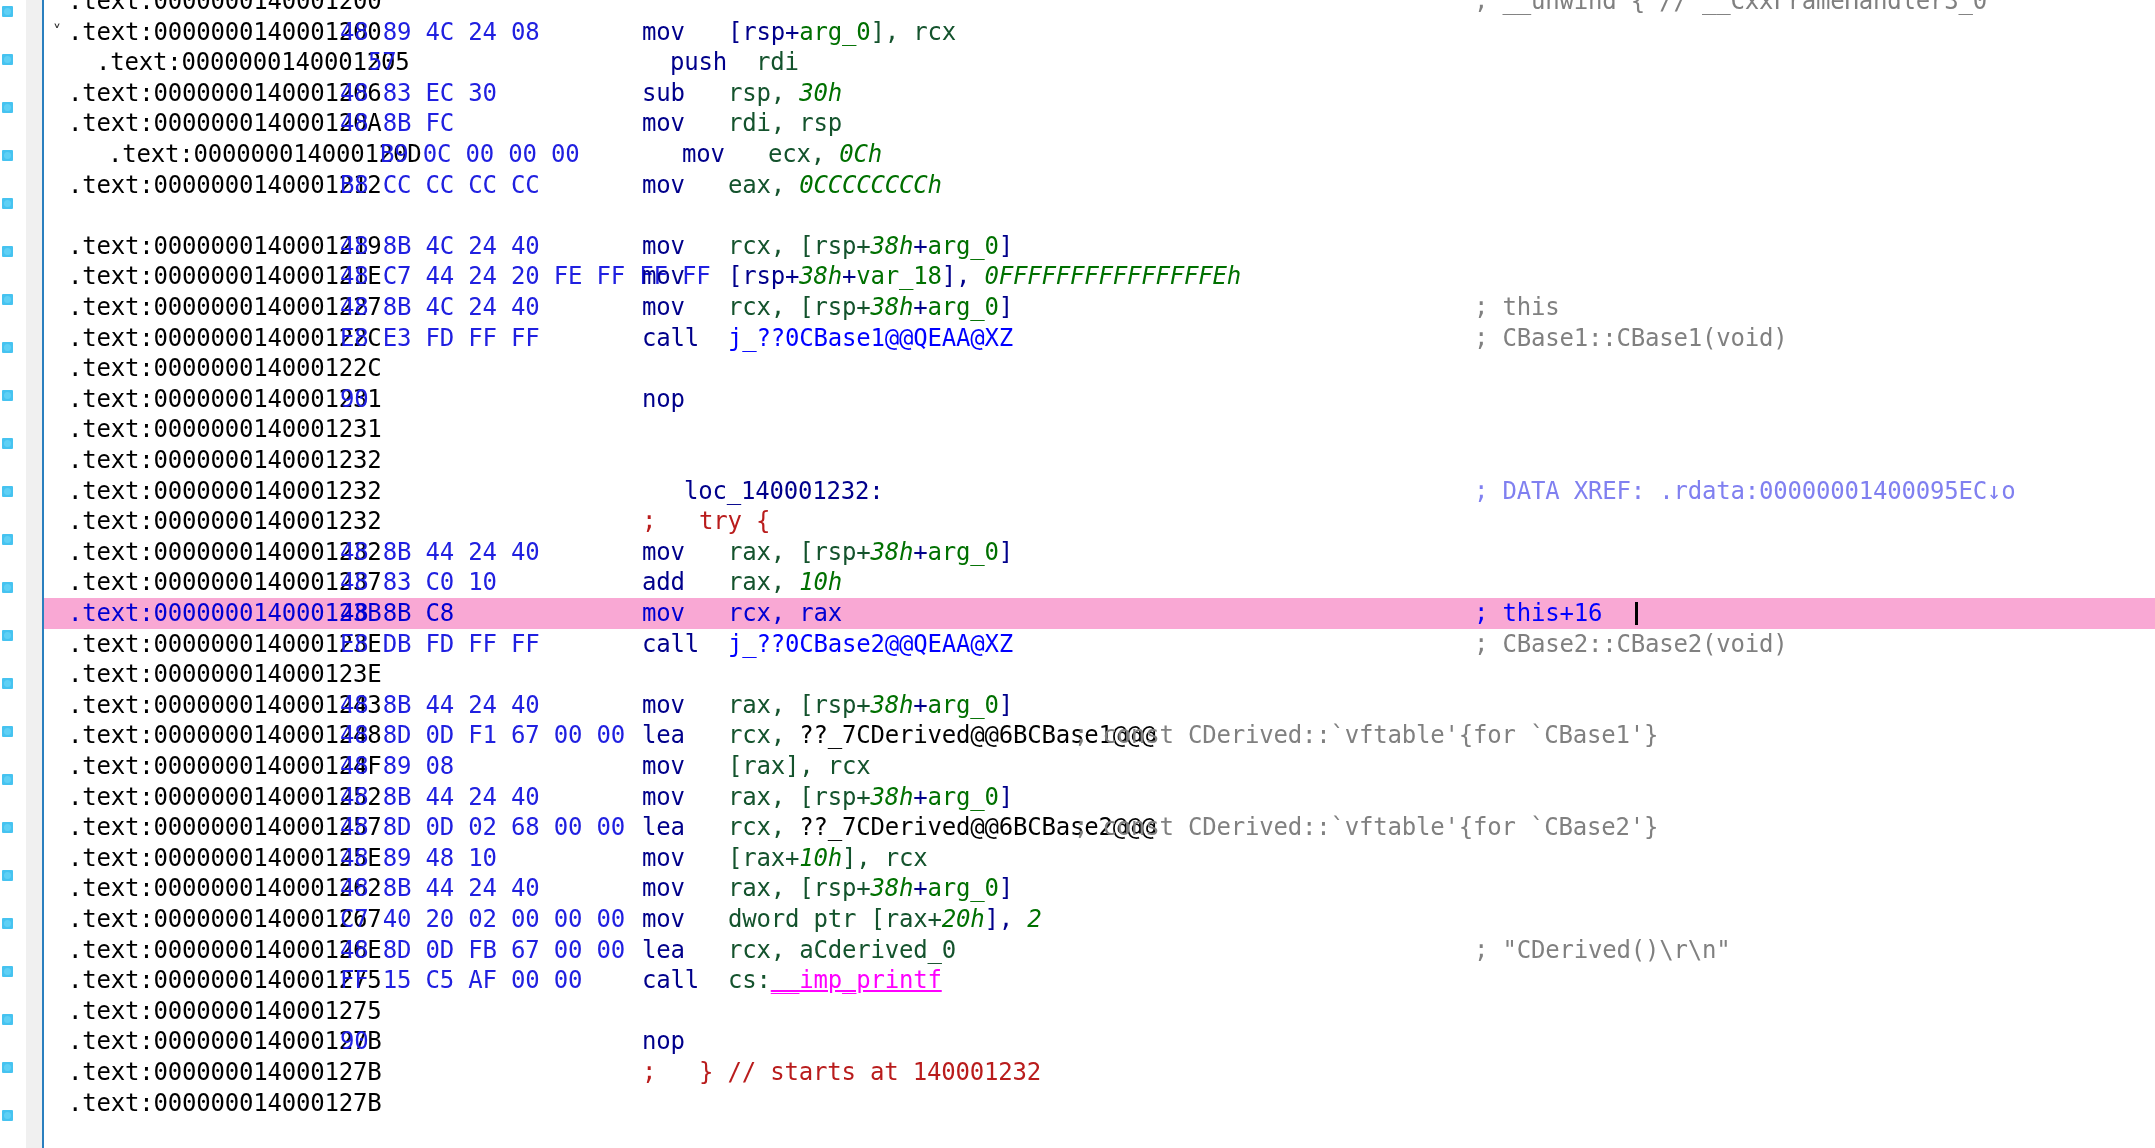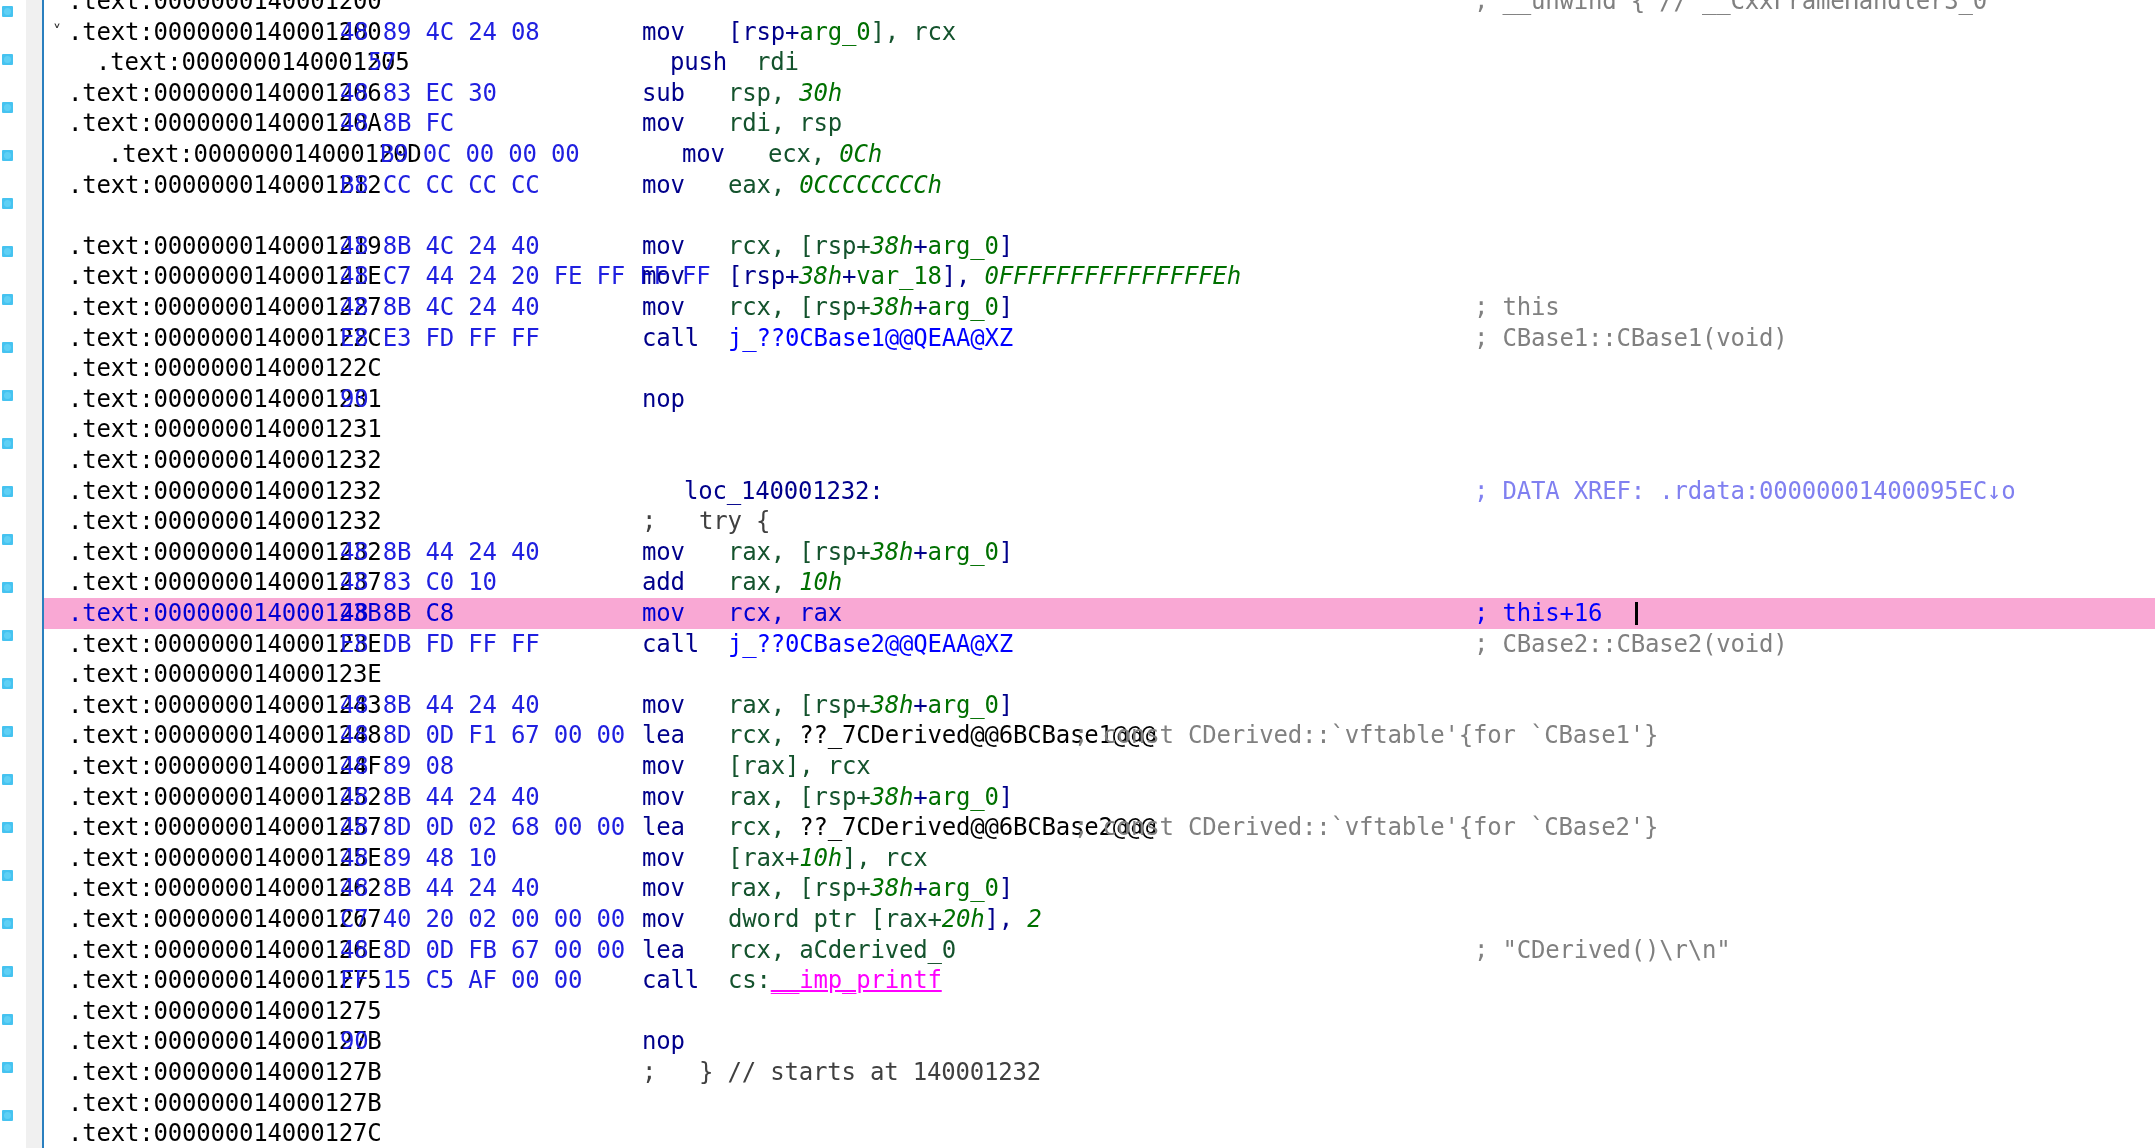--- a/index.html
+++ b/index.html
@@ -116,21 +116,21 @@
   .c-reg      { color: #14532d; }
   .c-num      { color: #007000; font-style: italic; }
   .c-var      { color: #007000; }
   .c-punct    { color: #00008b; }
   .c-label    { color: #00008b; margin-left: 42px; }
   .c-call     { color: #0000ff; }
   .c-imp      { color: #ff00ff; text-decoration: underline; }
   .c-sym      { color: #000000; }
   .c-cmt      { color: #808080; }
   .c-xref     { color: #8080f0; }
-  .c-keyword  { color: #404040; }
+  .c-keyword  { color: #b91c1c; }
   .c-cmt-sel  { color: #0000ff; }
 
   
   #caret {
     position: absolute;
     width: 3px;
     background: #000000;
     top: 4px;
     height: 23px;
   }
@@ -199,16 +199,15 @@
       <div class="line" style="position: absolute; left: 0px; right: 0px; top: 812.2px;"><span class="seg col-addr c-addr">.text:0000000140001257</span><span class="seg col-bytes c-bytes">48 8D 0D 02 68 00 00</span><span class="seg col-mnem c-mnem">lea</span><span class="seg col-ops"><span class="c-reg">rcx, </span><span class="c-sym">??_7CDerived@@6BCBase2@@@</span></span><span class="seg col-cmt c-cmt">; const CDerived::`vftable'{for `CBase2'}</span></div>
       <div class="line" style="position: absolute; left: 0px; right: 0px; top: 842.8px;"><span class="seg col-addr c-addr">.text:000000014000125E</span><span class="seg col-bytes c-bytes">48 89 48 10</span><span class="seg col-mnem c-mnem">mov</span><span class="seg col-ops"><span class="c-reg">[rax+</span><span class="c-num">10h</span><span class="c-reg">], rcx</span></span></div>
       <div class="line" style="position: absolute; left: 0px; right: 0px; top: 873.4px;"><span class="seg col-addr c-addr">.text:0000000140001262</span><span class="seg col-bytes c-bytes">48 8B 44 24 40</span><span class="seg col-mnem c-mnem">mov</span><span class="seg col-ops"><span class="c-reg">rax, [rsp+</span><span class="c-num">38h</span><span class="c-punct">+</span><span class="c-var">arg_0</span><span class="c-punct">]</span></span></div>
       <div class="line" style="position: absolute; left: 0px; right: 0px; top: 904px;"><span class="seg col-addr c-addr">.text:0000000140001267</span><span class="seg col-bytes c-bytes">C7 40 20 02 00 00 00</span><span class="seg col-mnem c-mnem">mov</span><span class="seg col-ops"><span class="c-reg">dword ptr [rax+</span><span class="c-num">20h</span><span class="c-punct">], </span><span class="c-num">2</span></span></div>
       <div class="line" style="position: absolute; left: 0px; right: 0px; top: 934.6px;"><span class="seg col-addr c-addr">.text:000000014000126E</span><span class="seg col-bytes c-bytes">48 8D 0D FB 67 00 00</span><span class="seg col-mnem c-mnem">lea</span><span class="seg col-ops"><span class="c-reg">rcx, </span><span class="c-reg">aCderived_0</span></span><span class="seg col-cmt-far c-cmt">; "CDerived()\r\n"</span></div>
       <div class="line" style="position: absolute; left: 0px; right: 0px; top: 965.2px;"><span class="seg col-addr c-addr">.text:0000000140001275</span><span class="seg col-bytes c-bytes">FF 15 C5 AF 00 00</span><span class="seg col-mnem c-mnem">call</span><span class="seg col-ops"><span class="c-reg">cs:</span><span class="c-imp">__imp_printf</span></span></div>
       <div class="line" style="position: absolute; left: 0px; right: 0px; top: 995.8px;"><span class="seg col-addr c-addr">.text:0000000140001275</span></div>
       <div class="line" style="position: absolute; left: 0px; right: 0px; top: 1026.4px;"><span class="seg col-addr c-addr">.text:000000014000127B</span><span class="seg col-bytes c-bytes">90</span><span class="seg col-mnem c-mnem">nop</span></div>
       <div class="line" style="position: absolute; left: 0px; right: 0px; top: 1057px;"><span class="seg col-addr c-addr">.text:000000014000127B</span><span class="seg col-mnem c-keyword">;   } // starts at 140001232</span></div>
       <div class="line" style="position: absolute; left: 0px; right: 0px; top: 1087.6px;"><span class="seg col-addr c-addr">.text:000000014000127B</span></div>
-      <div class="line" style="position: absolute; left: 0px; right: 0px; top: 1118.2px;"><span class="seg col-addr c-addr">.text:000000014000127C</span></div>
     </div>
 
 </div>
 
 </body></html>

